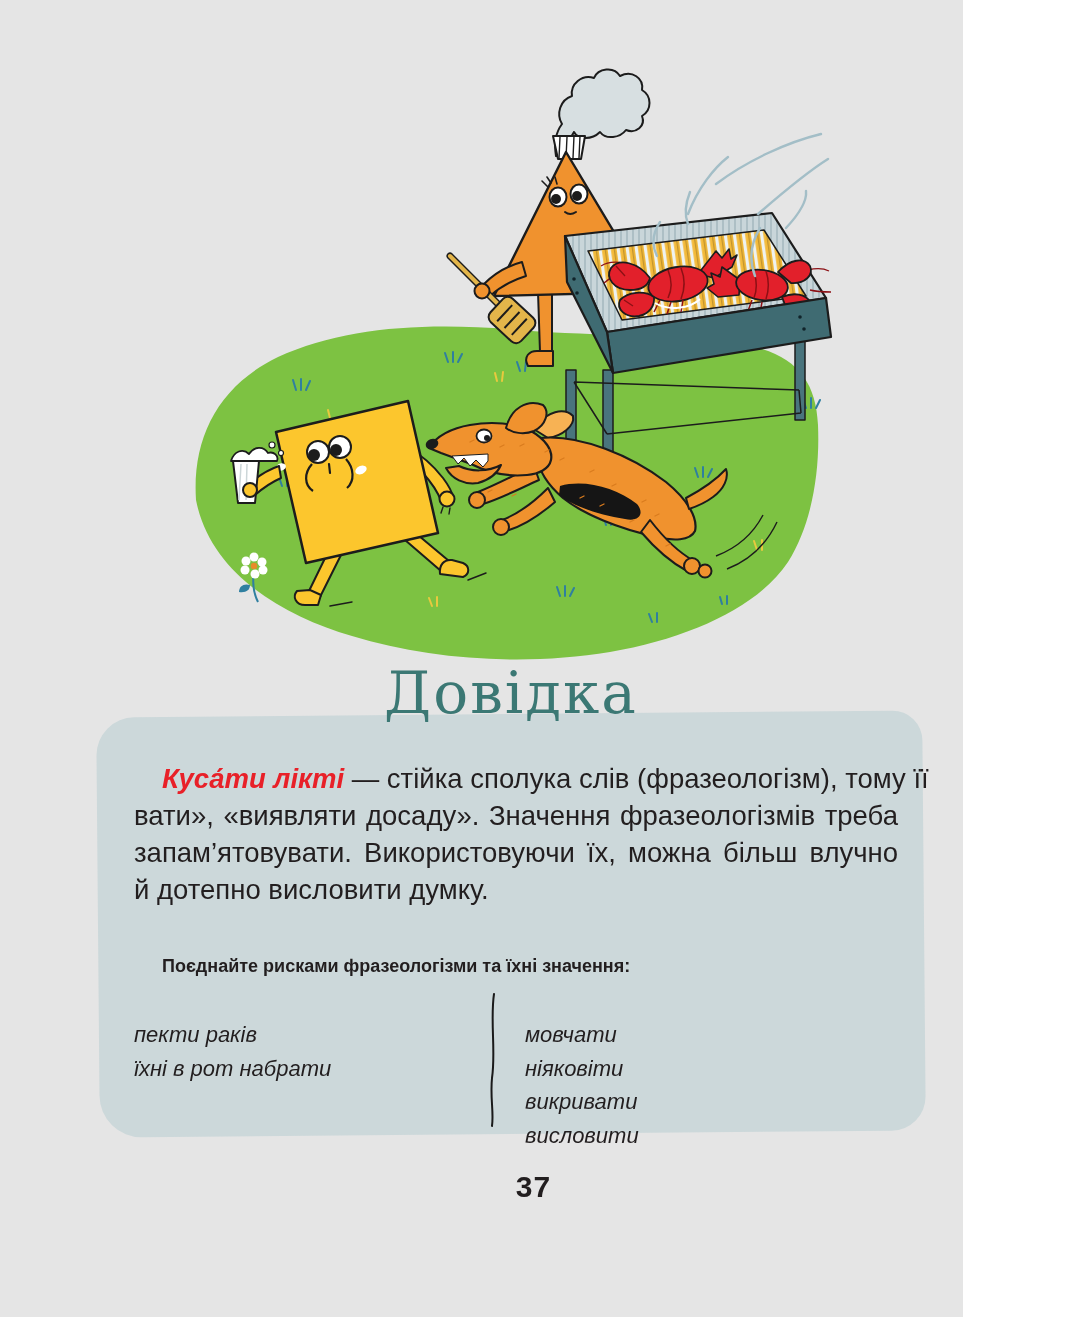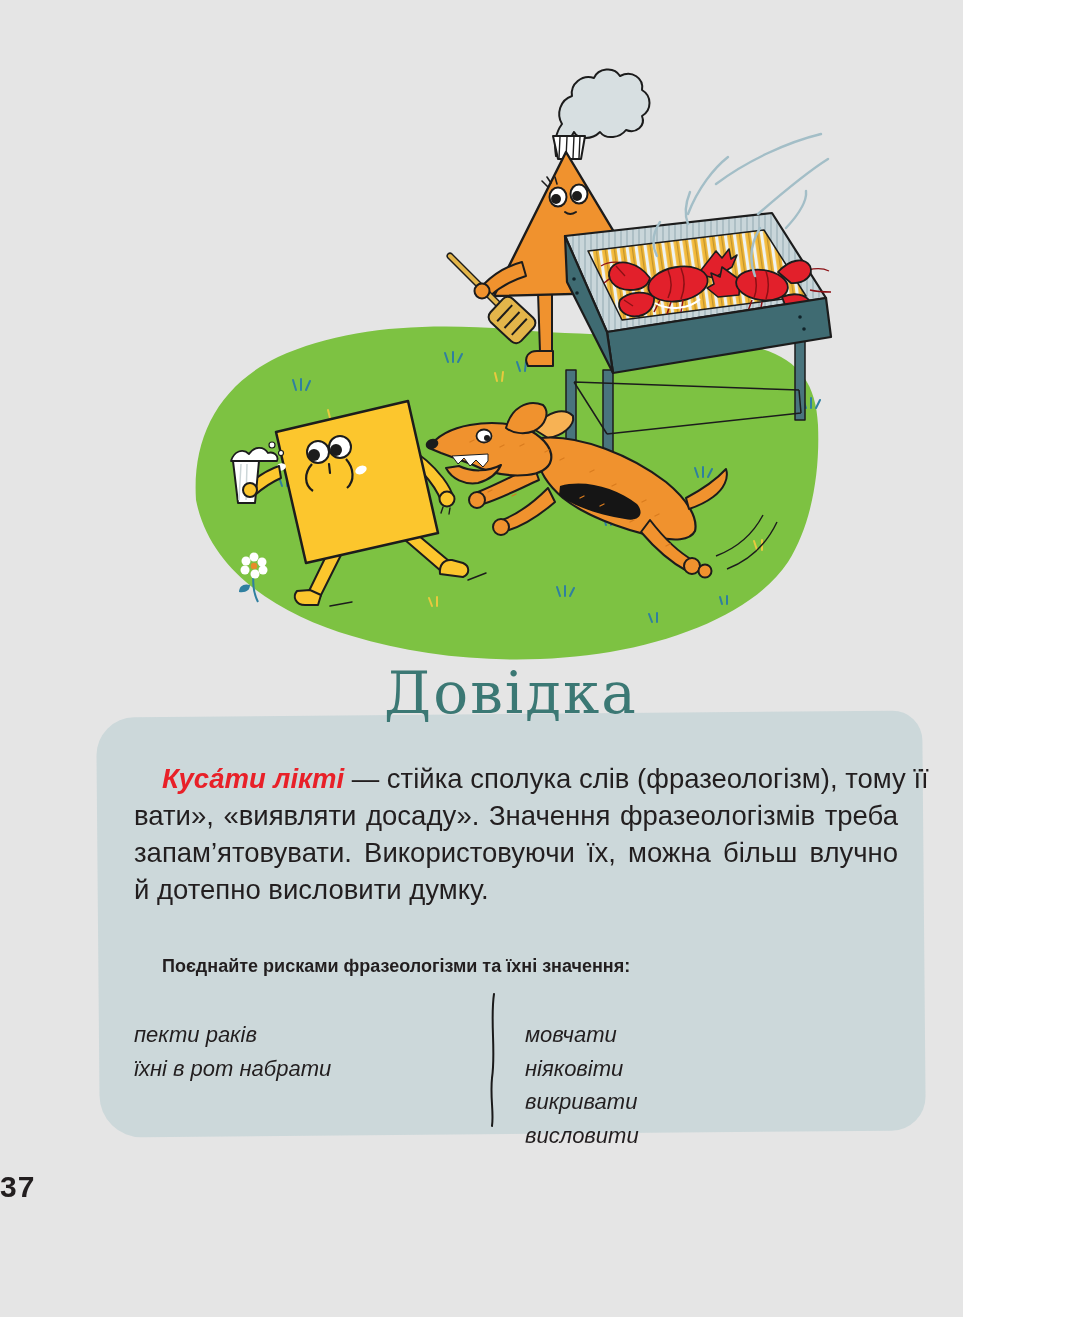--- a/index.html
+++ b/index.html
@@ -14,21 +14,21 @@
   .para{position:absolute;left:134px;top:760px;width:764px;font-size:27.5px;line-height:37px;}
   .pline{text-align:justify;text-align-last:justify;white-space:nowrap;}
   .pline.last{text-align:left;text-align-last:left;white-space:normal;}
   .pline.indent{text-indent:28px;}
   .phrase{color:#e82028;font-weight:bold;font-style:italic;}
   .exheading{position:absolute;left:162px;top:956px;font-size:18px;font-weight:bold;white-space:nowrap;}
   .mcol{position:absolute;top:995px;font-size:22px;font-style:italic;line-height:33.5px;white-space:nowrap;margin-top:23px;}
   .mleft{left:134px;}
   .mright{left:525px;}
   .divider{position:absolute;left:486px;top:990px;}
-  .pagenum{position:absolute;left:0;top:1170px;width:1067px;text-align:left;
+  .pagenum{position:absolute;left:0;top:1170px;width:1067px;text-align:center;
            font-size:30px;font-weight:bold;letter-spacing:1px;}
 </style>
 </head>
 <body>
 
 <div id="page">
 
   <svg id="illus" width="1067" height="660" viewBox="0 0 1067 660">
     <defs>
       <pattern id="grate" width="9" height="12" patternUnits="userSpaceOnUse" patternTransform="rotate(-8)">

